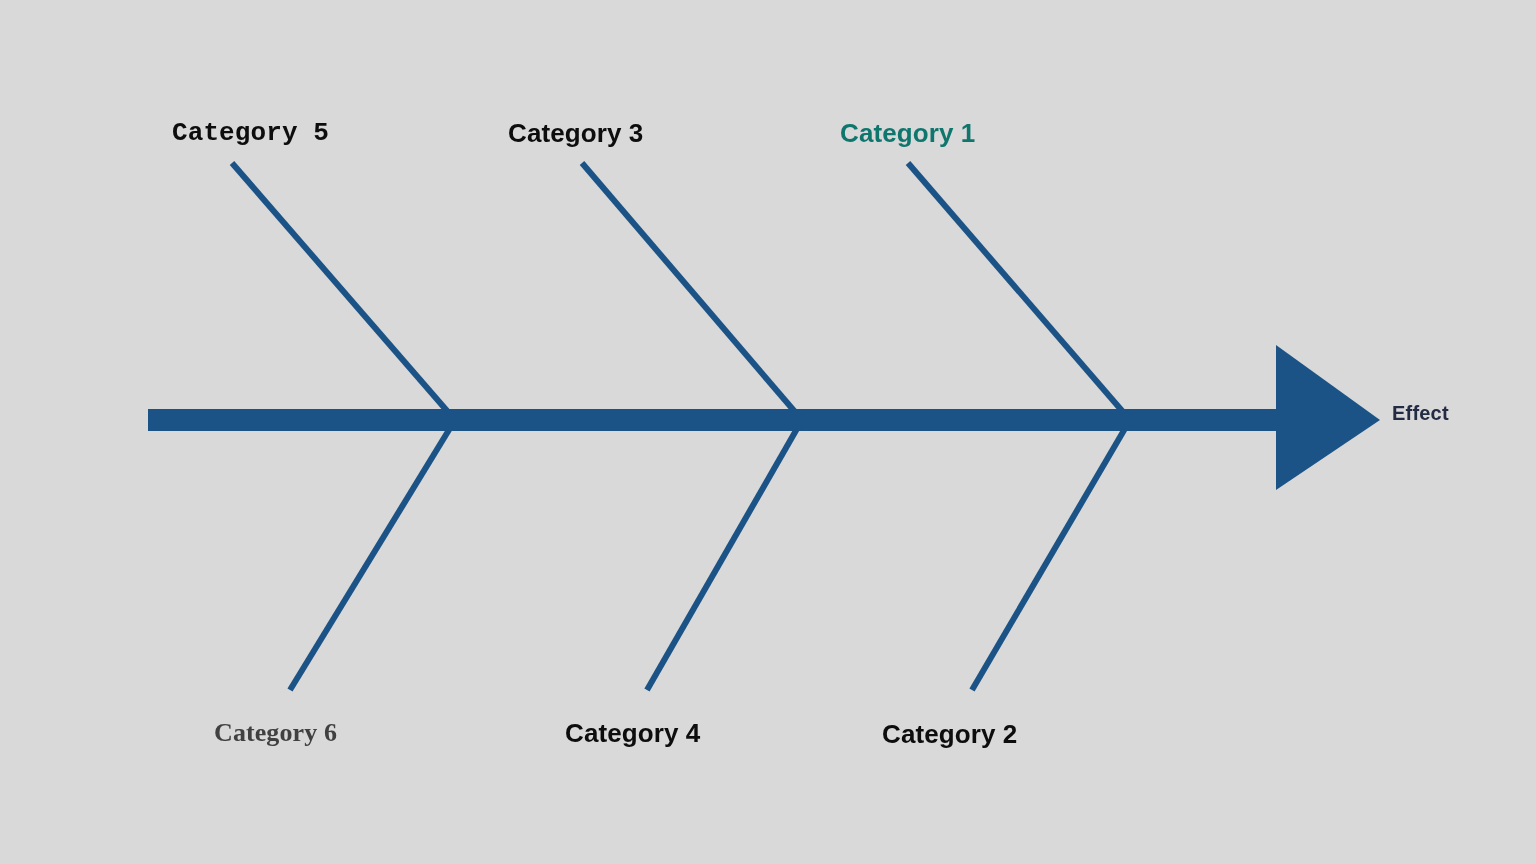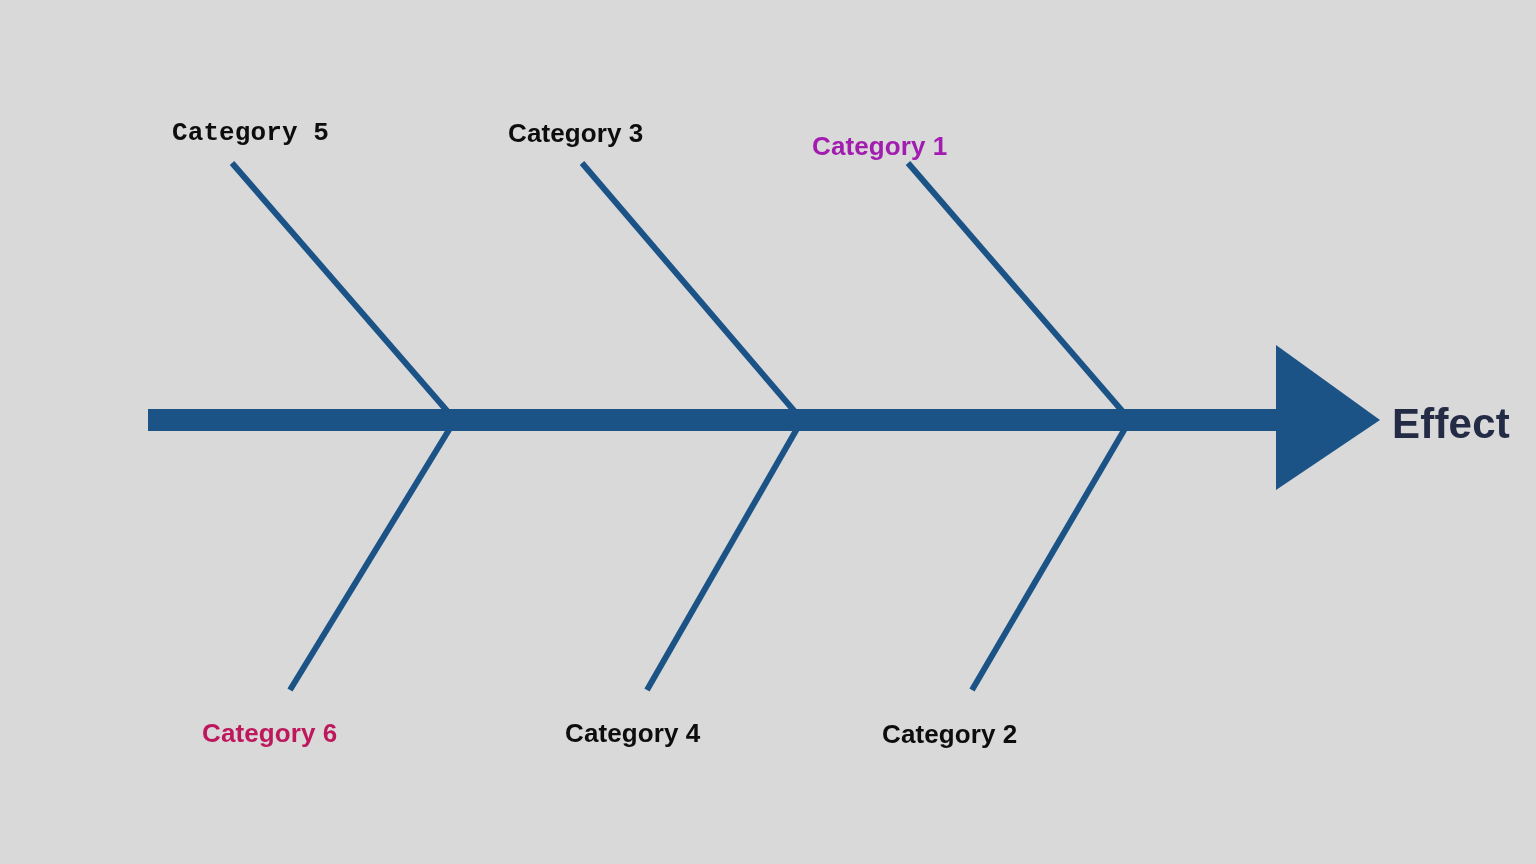--- a/index.html
+++ b/index.html
@@ -35,21 +35,21 @@
     font-size: 26px;
     line-height: 1;
     color: #0d0d0d;
     white-space: nowrap;
     letter-spacing: 0.1px;
   }
   .effect-label {
     position: absolute;
     font-family: "Liberation Sans", sans-serif;
     font-weight: bold;
-    font-size: 42px;
+    font-size: 20px;
     line-height: 1;
     color: #232b45;
     white-space: nowrap;
     letter-spacing: 0.2px;
   }
 </style>
 </head>
 <body style="background: rgb(217, 217, 217);">
 
 <div id="diagram-root" style="background: rgb(217, 217, 217);">
@@ -66,27 +66,27 @@
 
     <line id="bone-2" x1="582" y1="163" x2="802" y2="420" stroke="#1b5387" stroke-width="6" stroke-linecap="butt"></line>
 
     <line id="bone-3" x1="802" y1="420" x2="647" y2="690" stroke="#1b5387" stroke-width="6" stroke-linecap="butt"></line>
 
     <line id="bone-4" x1="232" y1="163" x2="455" y2="420" stroke="#1b5387" stroke-width="6" stroke-linecap="butt"></line>
 
     <line id="bone-5" x1="455" y1="420" x2="290" y2="690" stroke="#1b5387" stroke-width="6" stroke-linecap="butt"></line>
   </svg>
 
-  <div class="cat-label" id="label-0" style="left: 812px; top: 120px; color: #a21caf; margin-top: 13px;">Category 1</div>
+  <div class="cat-label" id="label-0" style="left: 840px; top: 120px; color: #0f766e;">Category 1</div>
 
   <div class="cat-label" id="label-1" style="left: 882px; top: 721px; color: rgb(13, 13, 13);">Category 2</div>
 
   <div class="cat-label" id="label-2" style="left: 508px; top: 120px; color: rgb(13, 13, 13); text-align: center;">Category 3</div>
 
   <div class="cat-label" id="label-3" style="left: 565px; top: 720px; color: rgb(13, 13, 13);">Category 4</div>
 
   <div class="cat-label" id="label-4" style="left: 172px; top: 120px; color: rgb(13, 13, 13); font-family: Liberation Mono, monospace;">Category 5</div>
 
-  <div class="cat-label" id="label-5" style="left: 202px; top: 720px; color: #be185d;">Category 6</div>
+  <div class="cat-label" id="label-5" style="left: 214px; top: 720px; color: #404040; font-family: Liberation Serif, serif;">Category 6</div>
 
   <div class="effect-label" id="effect-label" style="left: 1392px; top: 403px; color: rgb(35, 43, 69);">Effect</div>
 
 </div>
 
 </body></html>

